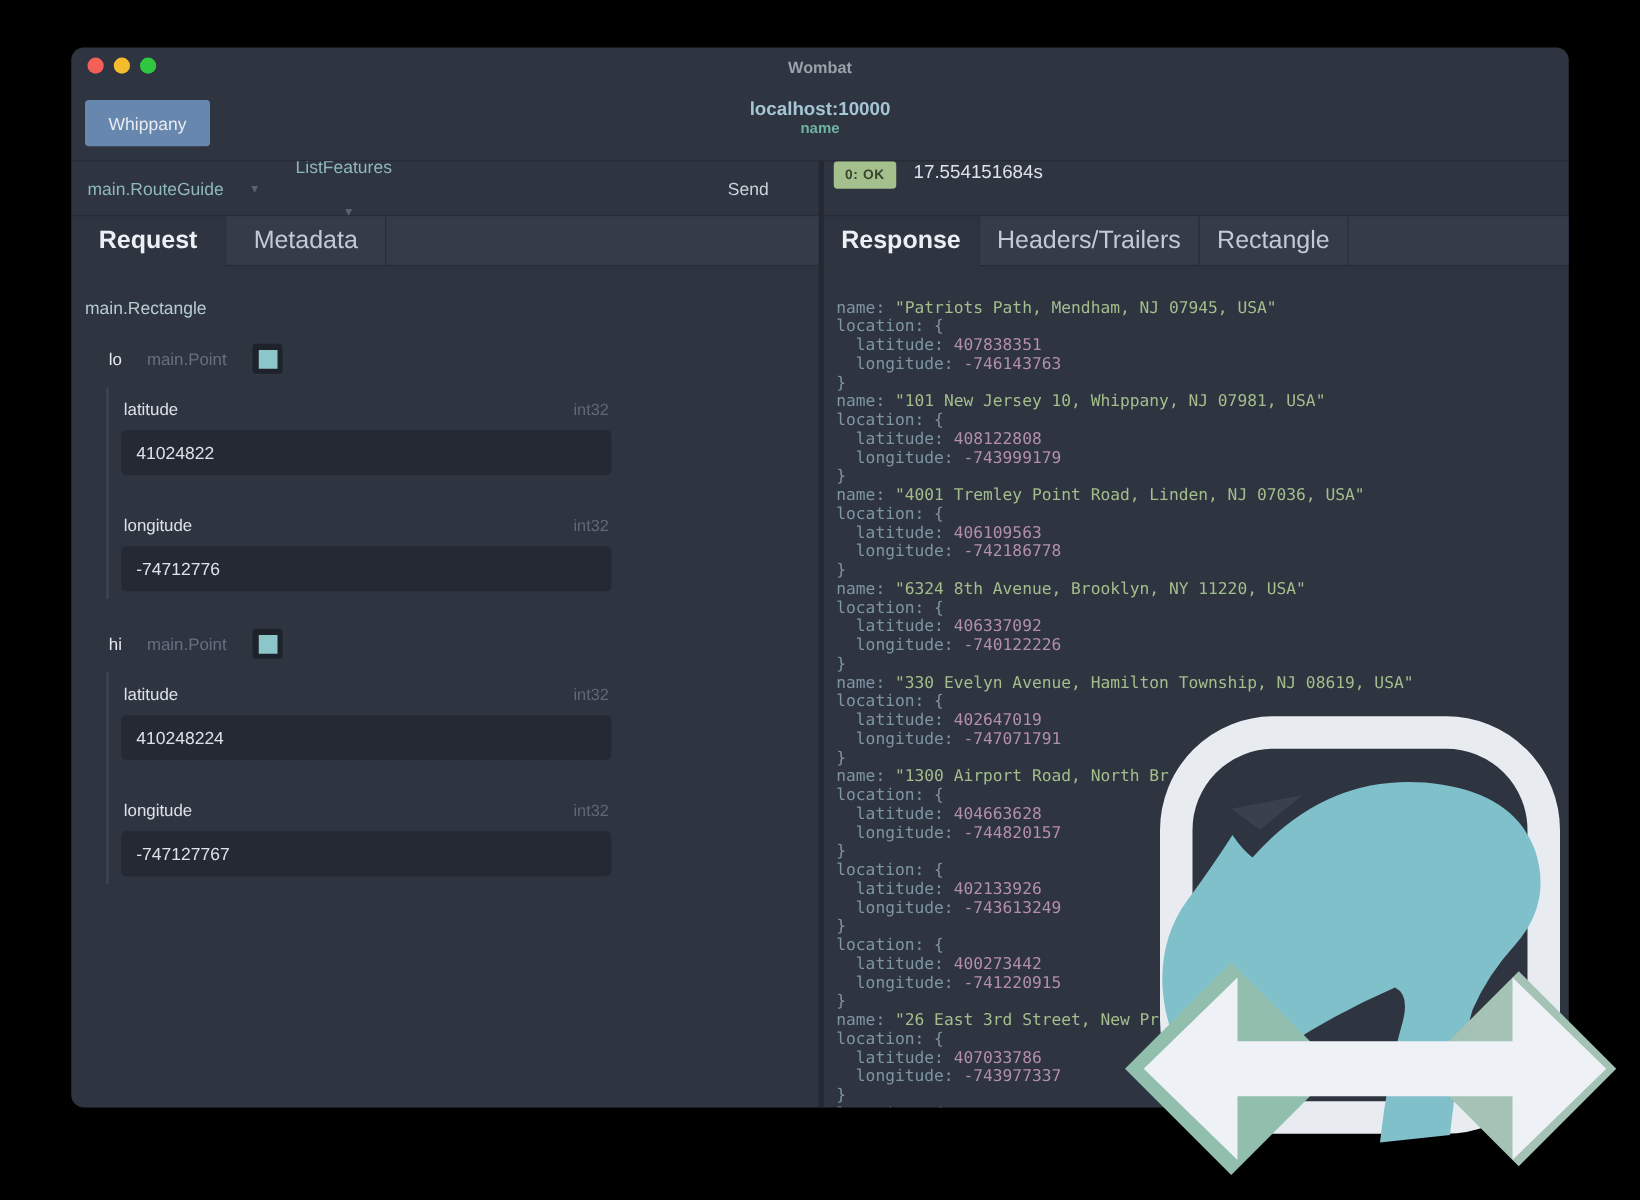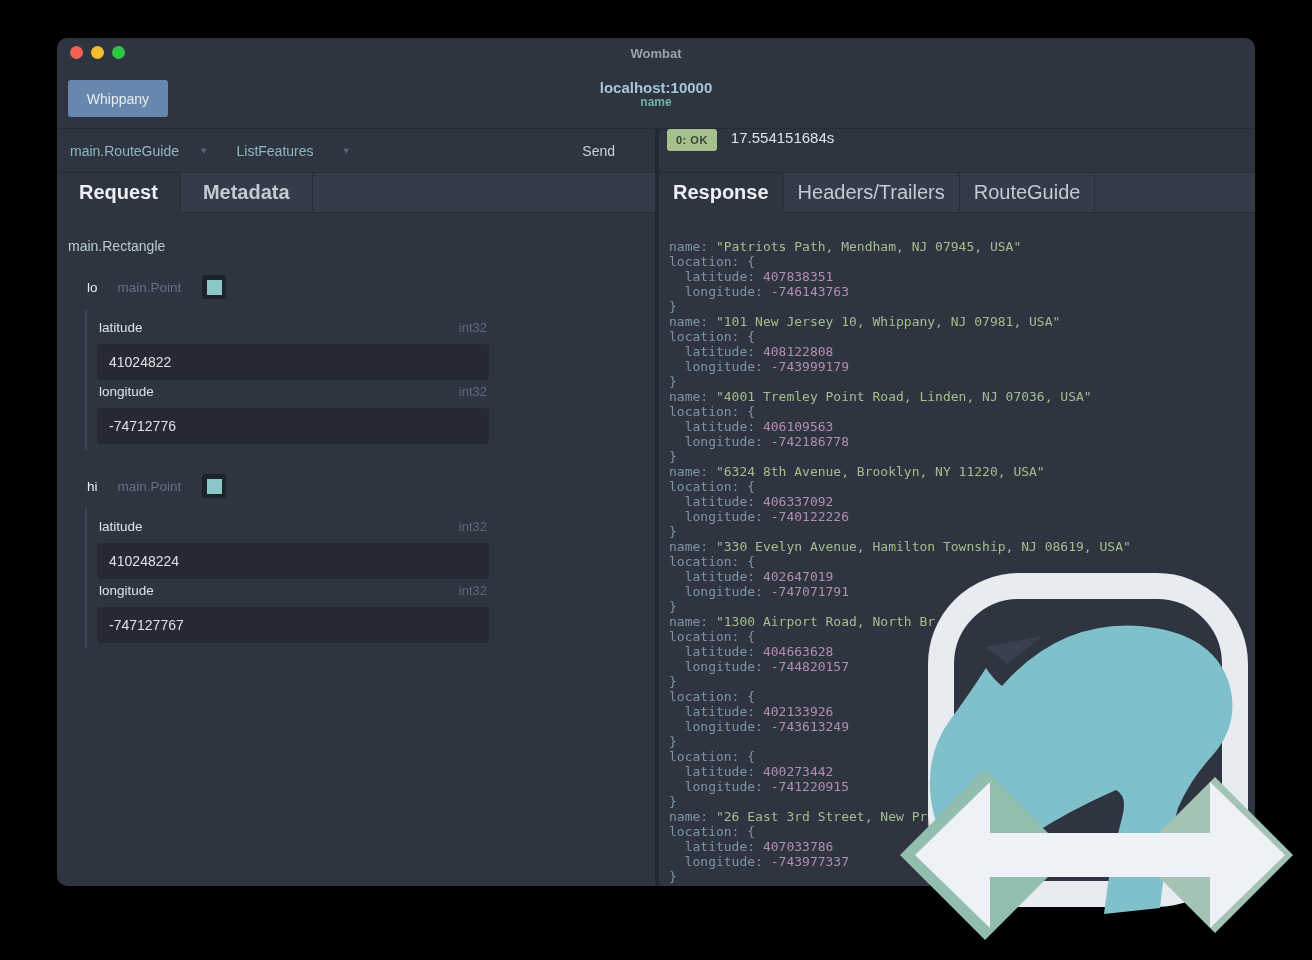--- a/index.html
+++ b/index.html
@@ -32,50 +32,50 @@
   .conn .ready { color:#6fb3a2; font-weight:bold; font-size:12px; }
   
   .main { display:flex; height:757px; }
   .left-panel { width:598px; display:flex; flex-direction:column; }
   .split-divider { width:4px; background:#232833; }
   .right-panel { flex:1; display:flex; flex-direction:column; min-width:0; }
   
   .method-bar { height:43px; min-height:43px; border-bottom:1px solid #262b35; display:flex; align-items:center; padding:0 13px; }
   .select { display:flex; align-items:center; gap:22px; color:#8fb8bd; font-size:14px; cursor:pointer; }
   .select .chev { color:#596373; font-size:11px; }
-  .method-select { margin-left:30px; }
+  .method-select { margin-left:30px;flex-direction:column; }
   .method-select .chev { margin-left:8px; }
   .send-btn { margin-left:auto; margin-right:21px; background:none; border:none; color:#ccd3dc; font-size:14px; font-family:inherit; cursor:pointer; }
   .status-bar { height:43px; min-height:43px; border-bottom:1px solid #262b35; display:flex; align-items:flex-start; padding:0 8px; }
   .status-badge { background:#a4c08c; color:#384430; font-weight:bold; font-size:11px; padding:5px 9px; border-radius:3px; letter-spacing:.5px; }
   .duration { color:#dde2e8; font-size:15px; margin-left:14px; }
   
   .tab-bar { height:40px; min-height:40px; display:flex; }
   .tab {
     display:flex; align-items:center; background:#343b49; color:#c3cad3;
     font-size:20px; border-bottom:1px solid #262b35; border-right:1px solid #2a303b;
     box-sizing:border-box; cursor:pointer; white-space:nowrap;
   }
   .tab.active { background:transparent; color:#eceff4; font-weight:bold; border-bottom:1px solid transparent; }
   .tab-filler { flex:1; background:#343b49; border-bottom:1px solid #262b35; }
-  .ltab { padding:0 22px;font-weight:bold; }
+  .ltab { padding:0 22px; }
   .rtab { padding:0 14px; }
   
   .request-scroll { flex:1; overflow:hidden; padding:0 11px; }
   .msg-type { color:#b6ccd1; font-size:14px; margin-top:25px; }
   .field-row { display:flex; align-items:center; margin-top:21px; padding-left:19px; }
   .field-name { color:#e7ebef; font-weight:normal; font-size:13.5px; }
   .field-type { color:#667082; font-size:13.5px; margin-left:20px; }
   .checkbox { width:24px; height:24px; background:#1d222b; border-radius:3px; margin-left:21px;
     display:flex; align-items:center; justify-content:center; cursor:pointer; }
   .checkbox-inner { width:15px; height:15px; background:#8dc6c9; }
   .field-group { border-left:2px solid #3d4554; margin-left:17px; margin-top:11px;
     padding:4px 0 6px 10px; width:404px; box-sizing:border-box; }
   .subfield { margin-top:6px; }
-  .subfield + .subfield { margin-top:4px; }
+  .subfield + .subfield { margin-top:33px; }
   .subfield-head { display:flex; justify-content:space-between; align-items:center; padding:0 2px; }
   .subfield-label { color:#dde2e8; font-size:13.5px; }
   .subfield-type { color:#5f6979; font-size:13px; }
   .text-input {
     display:block; margin-top:9px; width:100%; height:36px; background:#242933;
     border:none; border-radius:4px; color:#dde2e8; font-size:14px; padding:0 12px;
     box-sizing:border-box; font-family:inherit; outline:none;
   }
   
   .response-scroll {
@@ -188,21 +188,21 @@
     <div class="split-divider"></div>
 
     <div class="right-panel">
       <div class="status-bar">
         <span class="status-badge">0: OK</span>
         <span class="duration">17.554151684s</span>
       </div>
       <div class="tab-bar">
         <div class="tab rtab active">Response</div>
         <div class="tab rtab">Headers/Trailers</div>
-        <div class="tab rtab">RouteGuide</div>
+        <div class="tab rtab">Rectangle</div>
         <div class="tab-filler"></div>
       </div>
       <div class="response-scroll"><div class="line"><span class="tok-key">name: </span><span class="tok-str">"Patriots Path, Mendham, NJ 07945, USA"</span></div><div class="line"><span class="tok-key">location: {</span></div><div class="line"><span class="tok-key">  latitude: </span><span class="tok-num">407838351</span></div><div class="line"><span class="tok-key">  longitude: </span><span class="tok-num">-746143763</span></div><div class="line"><span class="tok-key">}</span></div><div class="line"><span class="tok-key">name: </span><span class="tok-str">"101 New Jersey 10, Whippany, NJ 07981, USA"</span></div><div class="line"><span class="tok-key">location: {</span></div><div class="line"><span class="tok-key">  latitude: </span><span class="tok-num">408122808</span></div><div class="line"><span class="tok-key">  longitude: </span><span class="tok-num">-743999179</span></div><div class="line"><span class="tok-key">}</span></div><div class="line"><span class="tok-key">name: </span><span class="tok-str">"4001 Tremley Point Road, Linden, NJ 07036, USA"</span></div><div class="line"><span class="tok-key">location: {</span></div><div class="line"><span class="tok-key">  latitude: </span><span class="tok-num">406109563</span></div><div class="line"><span class="tok-key">  longitude: </span><span class="tok-num">-742186778</span></div><div class="line"><span class="tok-key">}</span></div><div class="line"><span class="tok-key">name: </span><span class="tok-str">"6324 8th Avenue, Brooklyn, NY 11220, USA"</span></div><div class="line"><span class="tok-key">location: {</span></div><div class="line"><span class="tok-key">  latitude: </span><span class="tok-num">406337092</span></div><div class="line"><span class="tok-key">  longitude: </span><span class="tok-num">-740122226</span></div><div class="line"><span class="tok-key">}</span></div><div class="line"><span class="tok-key">name: </span><span class="tok-str">"330 Evelyn Avenue, Hamilton Township, NJ 08619, USA"</span></div><div class="line"><span class="tok-key">location: {</span></div><div class="line"><span class="tok-key">  latitude: </span><span class="tok-num">402647019</span></div><div class="line"><span class="tok-key">  longitude: </span><span class="tok-num">-747071791</span></div><div class="line"><span class="tok-key">}</span></div><div class="line"><span class="tok-key">name: </span><span class="tok-str">"1300 Airport Road, North Br</span></div><div class="line"><span class="tok-key">location: {</span></div><div class="line"><span class="tok-key">  latitude: </span><span class="tok-num">404663628</span></div><div class="line"><span class="tok-key">  longitude: </span><span class="tok-num">-744820157</span></div><div class="line"><span class="tok-key">}</span></div><div class="line"><span class="tok-key">location: {</span></div><div class="line"><span class="tok-key">  latitude: </span><span class="tok-num">402133926</span></div><div class="line"><span class="tok-key">  longitude: </span><span class="tok-num">-743613249</span></div><div class="line"><span class="tok-key">}</span></div><div class="line"><span class="tok-key">location: {</span></div><div class="line"><span class="tok-key">  latitude: </span><span class="tok-num">400273442</span></div><div class="line"><span class="tok-key">  longitude: </span><span class="tok-num">-741220915</span></div><div class="line"><span class="tok-key">}</span></div><div class="line"><span class="tok-key">name: </span><span class="tok-str">"26 East 3rd Street, New Pr</span></div><div class="line"><span class="tok-key">location: {</span></div><div class="line"><span class="tok-key">  latitude: </span><span class="tok-num">407033786</span></div><div class="line"><span class="tok-key">  longitude: </span><span class="tok-num">-743977337</span></div><div class="line"><span class="tok-key">}</span></div><div class="line"><span class="tok-key">location: {</span></div></div>
     </div>
 
   </div>
 </div>
 
 <svg class="logo-overlay" viewBox="0 0 422 410" aria-hidden="true">
 

